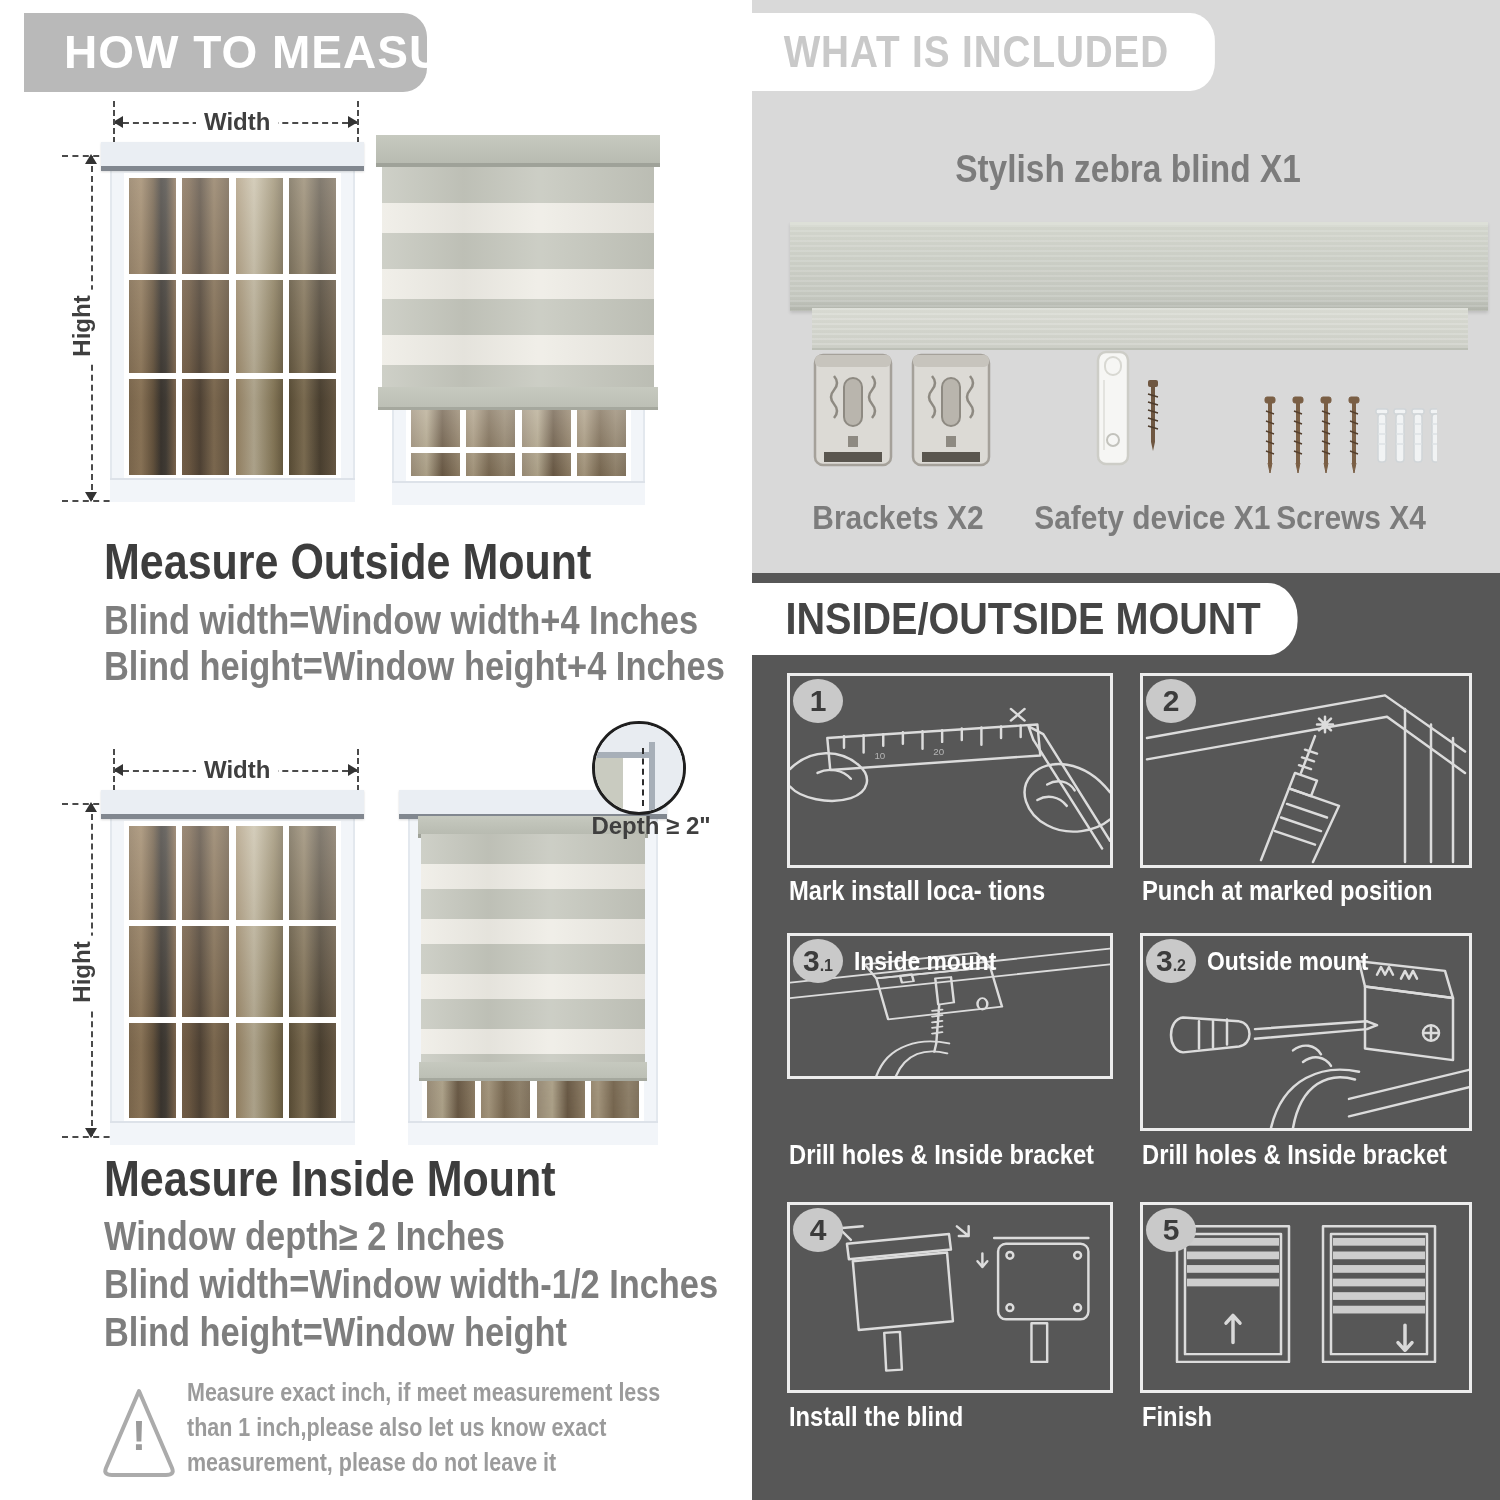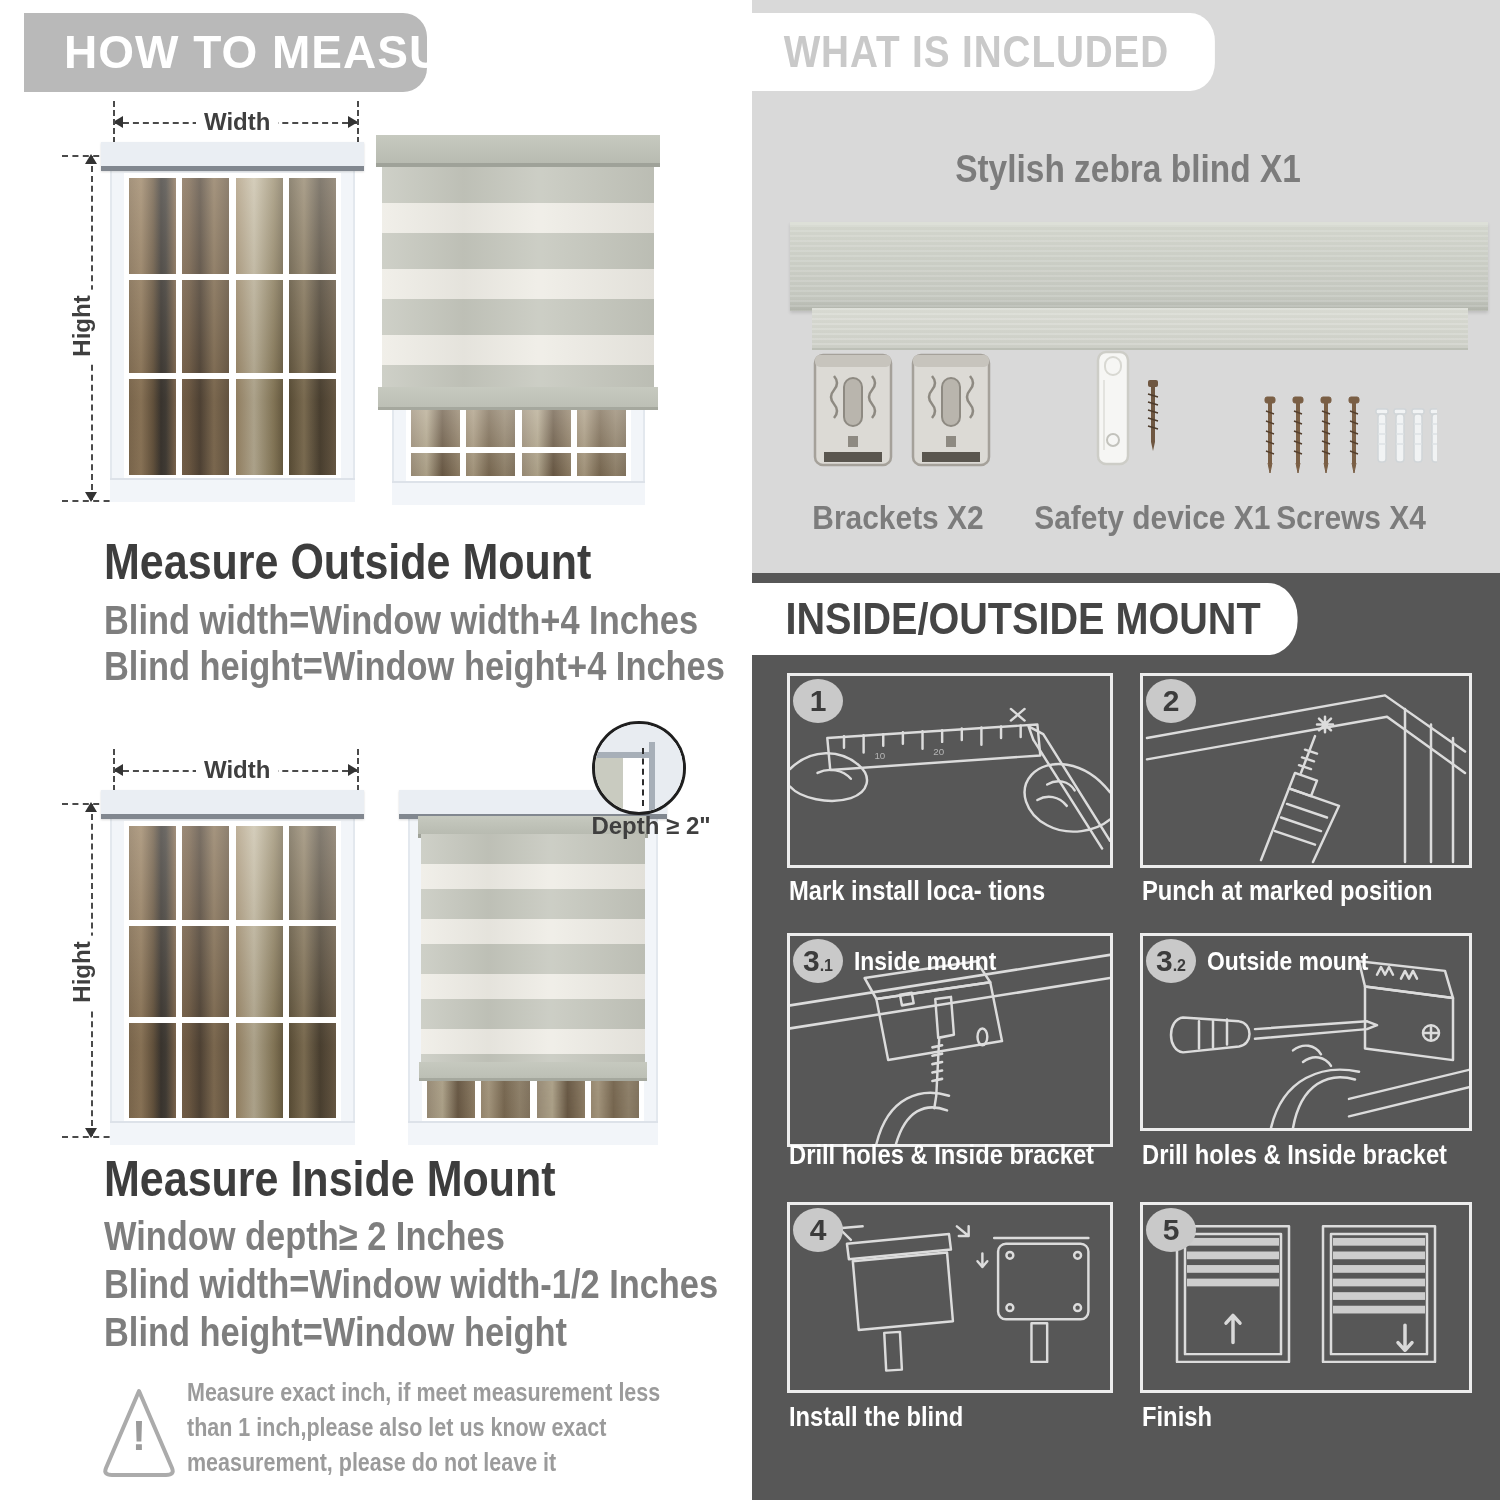--- a/index.html
+++ b/index.html
@@ -348,21 +348,21 @@
       <path d="M146,116 L152,100 L174,108 L168,124 Z"></path>
       <path d="M158,100 L172,62"></path>
       <path d="M156,92 l12,4 M159,84 l12,4 M162,76 l12,4"></path>
       <path d="M174,50 h16 M182,42 v16 M176,44 l12,12 M188,44 l-12,12"></path>
       <path d="M132,160 l40,14 M138,146 l40,14 M144,132 l40,14"></path>
     </g>
   </svg>
 </div>
 <div class="caption condc" style="left:1142px;top:876px;transform-origin:left center;">Punch at  marked position</div>
 
-<div class="step" style="left:787px;top:933px;width:326px;height:214px;">
+<div class="step" style="left:787px;top:933px;width:326px;height:146px;">
   <div class="badge"><span>3</span><span class="bsub">.1</span></div>
   <div class="steptitle condc" style="transform-origin:left center;">Inside mount</div>
   <svg class="lineart" viewBox="0 0 326 198" preserveAspectRatio="none">
     <g stroke="#dcdcdc" stroke-width="2.5" fill="none" stroke-linecap="round" stroke-linejoin="round">
       <path d="M0,66 L326,18 M0,88 L326,40"></path>
       <path d="M88,60 L204,44 L190,24 L76,40 Z"></path>
       <path d="M88,60 L204,44 L216,100 L100,118 Z"></path>
       <path d="M148,60 L164,58 L167,94 L151,97 Z"></path>
       <path d="M112,56 l12,-2 l2,10 l-12,2 Z"></path>
       <ellipse cx="196" cy="96" rx="5" ry="8"></ellipse>

